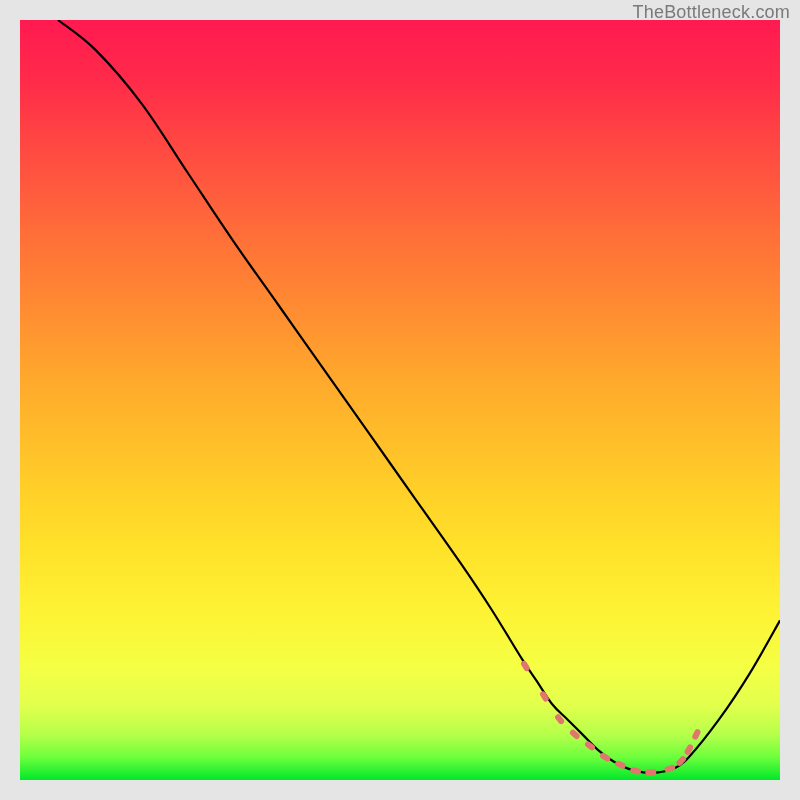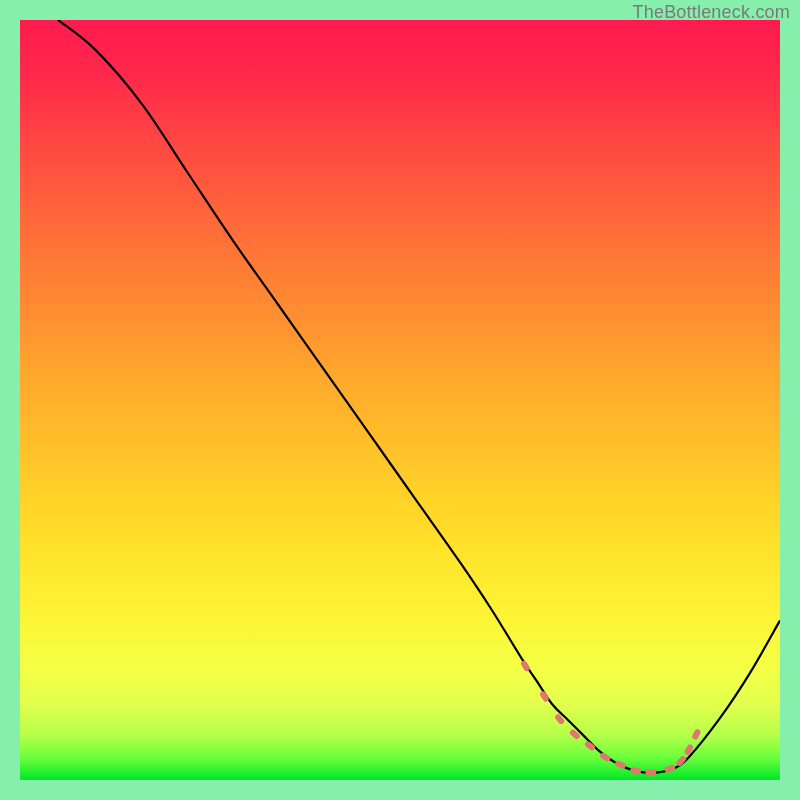--- a/index.html
+++ b/index.html
@@ -7,21 +7,21 @@
     padding: 0;
     width: 800px;
     height: 800px;
     background: #000;
     overflow: hidden;
   }
   .stage {
     position: relative;
     width: 800px;
     height: 800px;
-    background: #86efac;
+    background: #e5e5e5;
   }
   .plot {
     position: absolute;
     top: 20px;
     left: 20px;
     width: 760px;
     height: 760px;
     background: linear-gradient(to bottom,
       #ff1a50 0%,
       #ff2b4a 8%,

